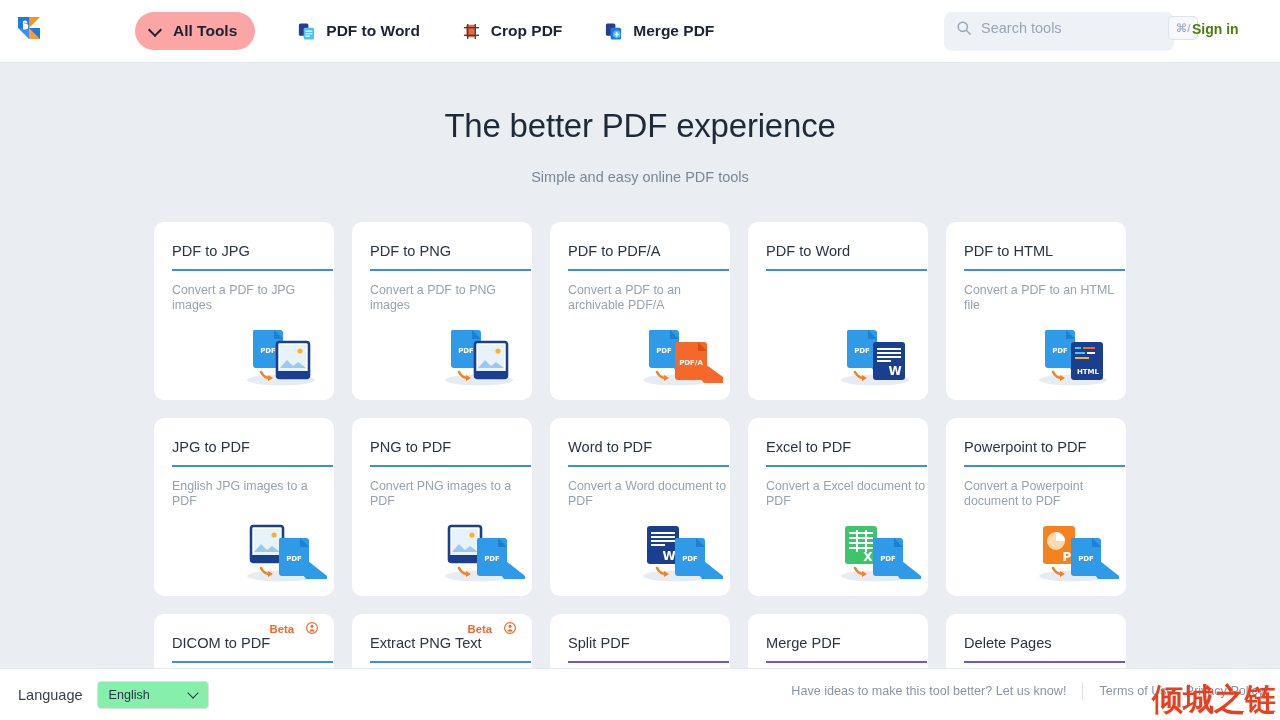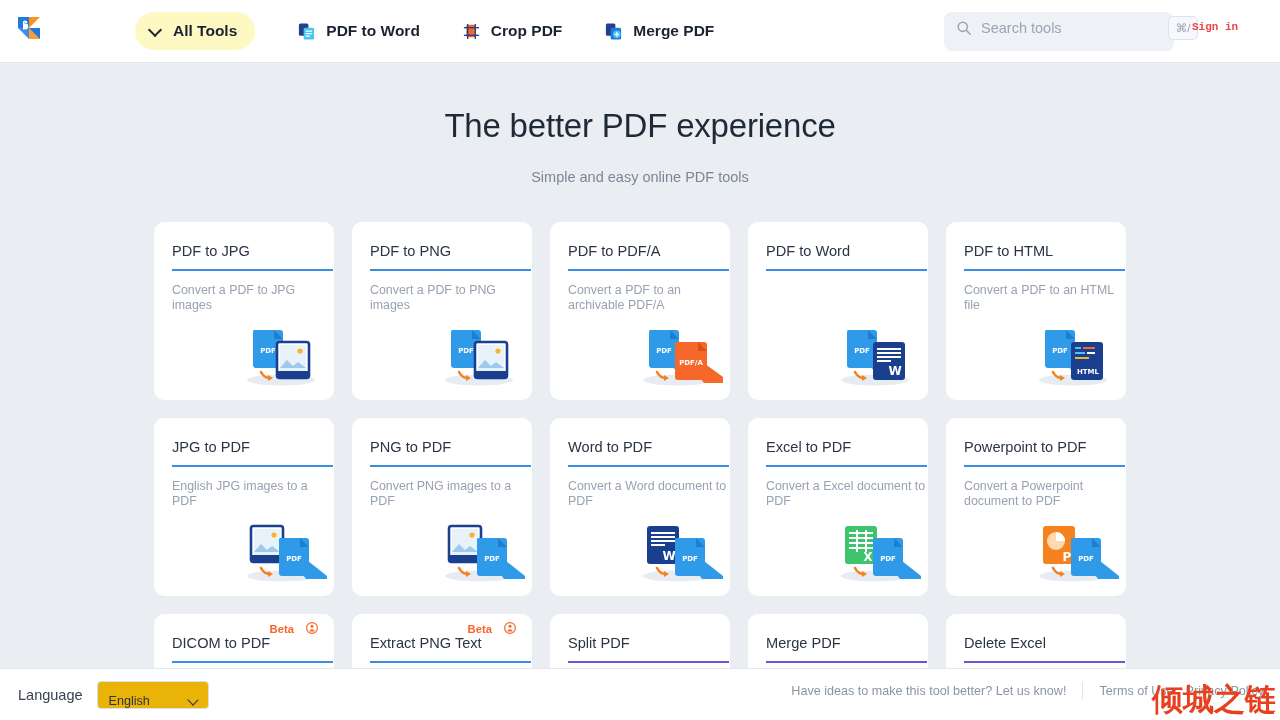--- a/index.html
+++ b/index.html
@@ -20,21 +20,21 @@
     display: flex; align-items: center;
     z-index: 30;
   }
   .logo-wrap {
     width: 62px; display: flex; align-items: center; justify-content: center;
     cursor: pointer;
   }
   .nav-pill {
     margin-left: 73px;
     height: 38px; padding: 0 18px 0 14px;
-    background: #fef9c3; border-radius: 19px;
+    background: #fca5a5; border-radius: 19px;
     display: flex; align-items: center; gap: 11px;
     cursor: pointer;
   }
   .nav-pill .lbl { font-size: 15.5px; font-weight: bold; color: #1b2333; }
   .chev { width: 13px; height: 13px; position: relative; }
   .chev::after {
     content: ""; position: absolute; left: 1px; top: 0px;
     width: 8px; height: 8px;
     border-right: 2px solid #1b2333; border-bottom: 2px solid #1b2333;
     transform: rotate(45deg);
@@ -59,21 +59,21 @@
   }
   .search-input::placeholder { color: #9aa5b4; }
   .kbd {
     height: 24px; min-width: 30px; padding: 0 6px;
     border: 1px solid #dde3ea; border-radius: 5px; background: #f6f8fb;
     display: flex; align-items: center; justify-content: center;
     font-size: 11.5px; color: #97a2b1;
   }
   .signin {
     position: absolute; left: 1192px; top: 21px;
-    font-size: 11px; font-weight: bold; color: #ef4444; cursor: pointer; font-family: Liberation Mono, monospace;
+    font-size: 14px; font-weight: bold; color: #4d7c0f; cursor: pointer;
   }
 
   
   .hero { position: absolute; top: 63px; left: 0; width: 1280px; text-align: center; }
   .hero h1 {
     margin-top: 44px;
     font-size: 33px; font-weight: normal; color: #1f2937; letter-spacing: -0.2px;
   }
   .hero p { margin-top: 24px; font-size: 14.5px; color: #7b8694; }
 
@@ -112,22 +112,22 @@
   .footer {
     position: absolute; bottom: 0; left: 0;
     width: 1280px; height: 52px;
     background: #ffffff; border-top: 1px solid #e4e9ee;
     display: flex; align-items: center;
     z-index: 30;
   }
   .lang-label { margin-left: 18px; font-size: 14.5px; color: #39424f; }
   .lang-select {
     margin-left: 14px; width: 112px; height: 28px;
-    border: 1px solid #dbe1e8; border-radius: 4px; background: #eab308;
-    display: flex; align-items: flex-end; padding: 0 8px 0 11px;
+    border: 1px solid #dbe1e8; border-radius: 4px; background: #86efac;
+    display: flex; align-items: center; padding: 0 8px 0 11px;
     cursor: pointer;
   }
   .lang-select .v { flex: 1; font-size: 12.6px; color: #2b3445; }
   .chev-sm { width: 12px; height: 12px; position: relative; }
   .chev-sm::after {
     content: ""; position: absolute; left: 1px; top: 0;
     width: 7px; height: 7px;
     border-right: 1.7px solid #2b3445; border-bottom: 1.7px solid #2b3445;
     transform: rotate(45deg);
   }
@@ -473,21 +473,21 @@
       <div class="card-title">Split PDF</div>
       <div class="rule violet"></div>
       <div class="card-desc">Extract pages or</div>
     </div>
     <div class="card">
       <div class="card-title">Merge PDF</div>
       <div class="rule violet"></div>
       <div class="card-desc">Merge PDFs into a</div>
     </div>
     <div class="card">
-      <div class="card-title">Delete Excel</div>
+      <div class="card-title">Delete Pages</div>
       <div class="rule violet"></div>
       <div class="card-desc">Delete pages from a</div>
     </div>
   </div>
 
 <div class="footer">
   <span class="lang-label">Language</span>
   <div class="lang-select">
     <span class="v">English</span>
     <span class="chev-sm"></span>

